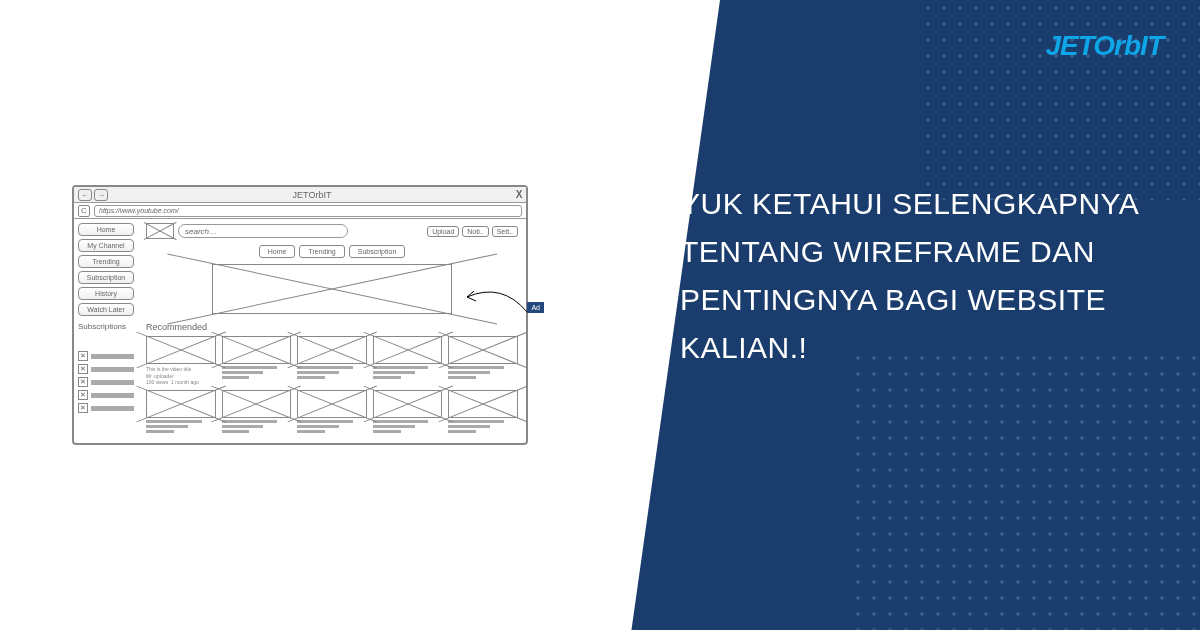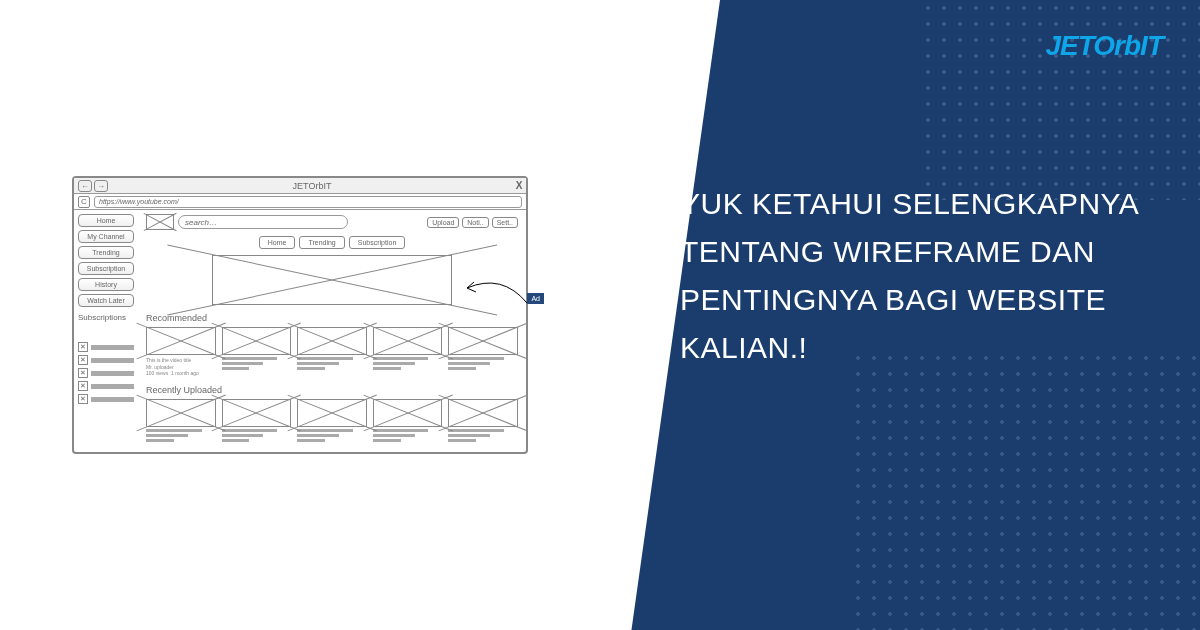--- a/index.html
+++ b/index.html
@@ -196,21 +196,20 @@
             <div class="wf-card">
                 <div class="xbox wf-thumb"></div>
                 <div class="wf-lines">
                   <div class="wf-line w80"></div>
                   <div class="wf-line w60"></div>
                   <div class="wf-line w40"></div>
                 </div>
               </div>
           </div>
 
-          <div class="wf-section-title">Recently Uploaded</div>
           <div class="wf-grid">
             <div class="wf-card">
                 <div class="xbox wf-thumb"></div>
                 <div class="wf-lines">
                   <div class="wf-line w80"></div>
                   <div class="wf-line w60"></div>
                   <div class="wf-line w40"></div>
                 </div>
               </div>
             <div class="wf-card">

